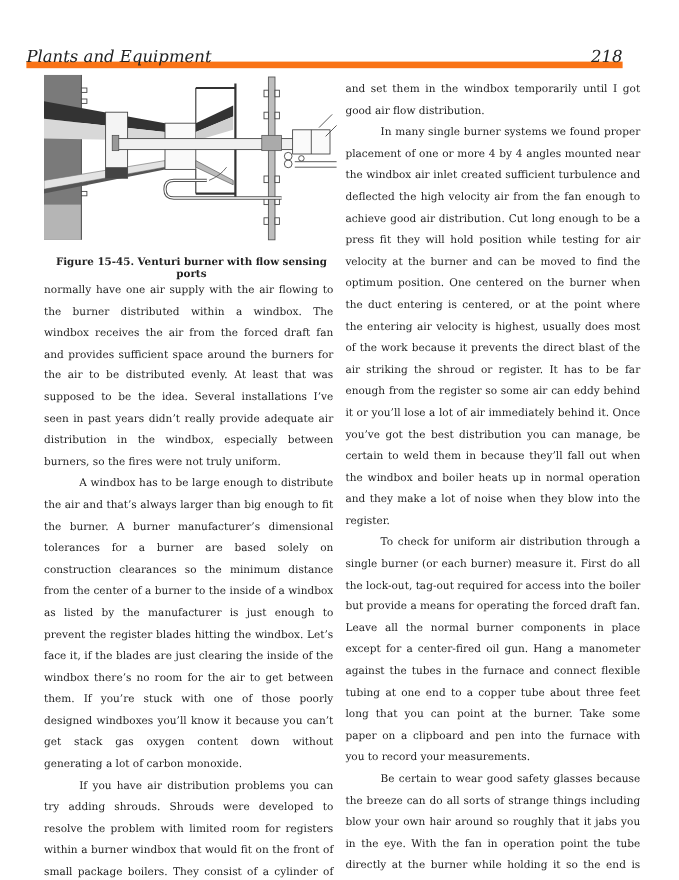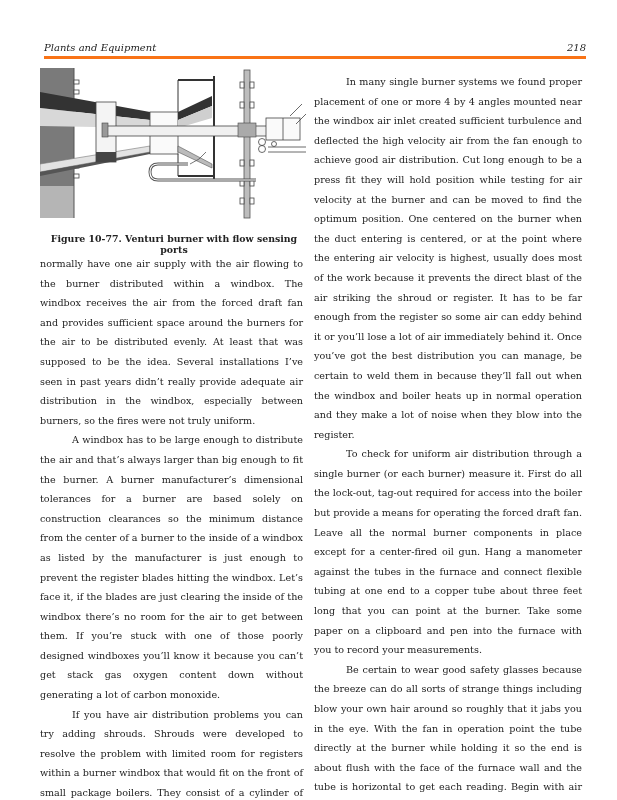--- a/index.html
+++ b/index.html
@@ -1,19 +1,19 @@
 <!DOCTYPE html>
 <html><head>
 <meta charset="utf-8">
 <style>
   html, body { margin: 0; padding: 0; background: #ffffff; }
   body { width: 617px; height: 800px; position: relative; overflow: hidden;
          font-family: "DejaVu Serif", "Liberation Serif", serif; color: #222; }
-  .running-head { position: absolute; left: 44px; top: 38px; width: 542px; height: 18px;
-         border-bottom: 3px solid #f97316; font-style: italic; font-size: 10px; }
+  .running-head { position: absolute; left: 24px; top: 38px; width: 542px; height: 18px;
+         border-bottom: 6px solid #f97316; font-style: italic; font-size: 15px; }
   .running-head .left { position: absolute; left: 0; top: 4px; }
   .running-head .right { position: absolute; right: 0; top: 4px; }
   .col { position: absolute; font-size: 9.6px; line-height: 19.6px; text-align: justify; }
   .col p { margin: 0; }
   .col p.indent { text-indent: 32px; }
   .left-col { left: 40px; top: 254px; width: 263px; }
   .right-col { left: 314px; top: 72px; width: 268px; }
   .figure { position: absolute; left: 40px; top: 68px; width: 268px; height: 160px; }
   .caption { position: absolute; left: 40px; top: 233px; width: 268px; text-align: center;
          font-weight: bold; font-size: 9.4px; }
@@ -89,27 +89,28 @@
     <circle cx="234" cy="76" r="2.5" fill="none" stroke="#444" stroke-width="0.8"></circle>
     <line x1="228" y1="79" x2="266" y2="79" stroke="#444" stroke-width="0.8"></line>
     <line x1="228" y1="84" x2="266" y2="84" stroke="#444" stroke-width="0.8"></line>
 
     <path d="M 148 96 L 118 96 Q 110 96 110 104 Q 110 112 118 112 L 216 112" fill="none" stroke="#555" stroke-width="3"></path>
     <path d="M 148 96 L 118 96 Q 110 96 110 104 Q 110 112 118 112 L 216 112" fill="none" stroke="#fff" stroke-width="1.2"></path>
     <path d="M 150 96 Q 160 92 166 84" fill="none" stroke="#555" stroke-width="0.8"></path>
   </svg>
 </div>
 
-<div class="caption">Figure 10-77. Venturi burner with flow sensing ports</div>
+<div class="caption">Figure 15-45. Venturi burner with flow sensing ports</div>
 
 <div class="col left-col">
   <p>normally have one air supply with the air flowing to the burner distributed within a windbox. The windbox receives the air from the forced draft fan and provides sufficient space around the burners for the air to be distributed evenly. At least that was supposed to be the idea. Several installations I’ve seen in past years didn’t really provide adequate air distribution in the windbox, especially between burners, so the fires were not truly uniform.</p>
   <p class="indent">A windbox has to be large enough to distribute the air and that’s always larger than big enough to fit the burner. A burner manufacturer’s dimensional tolerances for a burner are based solely on construction clearances so the minimum distance from the center of a burner to the inside of a windbox as listed by the manufacturer is just enough to prevent the register blades hitting the windbox. Let’s face it, if the blades are just clearing the inside of the windbox there’s no room for the air to get between them. If you’re stuck with one of those poorly designed windboxes you’ll know it because you can’t get stack gas oxygen content down without generating a lot of carbon monoxide.</p>
   <p class="indent">If you have air distribution problems you can try adding shrouds. Shrouds were developed to resolve the problem with limited room for registers within a burner windbox that would fit on the front of small package boilers. They consist of a cylinder of perforated plate, around 50% open area, larger than the open register (of course) but weighted for each application to achieve the most uniform distribution. The shroud is usually a couple of inches wider than the burner register.</p>
 
 </div>
 
 <div class="col right-col">
+  <p>and set them in the windbox temporarily until I got good air flow distribution.</p>
   <p class="indent">In many single burner systems we found proper placement of one or more 4 by 4 angles mounted near the windbox air inlet created sufficient turbulence and deflected the high velocity air from the fan enough to achieve good air distribution. Cut long enough to be a press fit they will hold position while testing for air velocity at the burner and can be moved to find the optimum position. One centered on the burner when the duct entering is centered, or at the point where the entering air velocity is highest, usually does most of the work because it prevents the direct blast of the air striking the shroud or register. It has to be far enough from the register so some air can eddy behind it or you’ll lose a lot of air immediately behind it. Once you’ve got the best distribution you can manage, be certain to weld them in because they’ll fall out when the windbox and boiler heats up in normal operation and they make a lot of noise when they blow into the register.</p>
   <p class="indent">To check for uniform air distribution through a single burner (or each burner) measure it. First do all the lock-out, tag-out required for access into the boiler but provide a means for operating the forced draft fan. Leave all the normal burner components in place except for a center-fired oil gun. Hang a manometer against the tubes in the furnace and connect flexible tubing at one end to a copper tube about three feet long that you can point at the burner. Take some paper on a clipboard and pen into the furnace with you to record your measurements.</p>
   <p class="indent">Be certain to wear good safety glasses because the breeze can do all sorts of strange things including blow your own hair around so roughly that it jabs you in the eye. With the fan in operation point the tube directly at the burner while holding it so the end is about flush with the face of the furnace wall and the tube is horizontal to get each reading. Begin with air flow consistent with low fire and record the total pressure read on the manometer at each point on the burner. I like to use clock positions (1 through 12) as a basis because everyone understands where the measurement was taken and the twelve readings provide reasonable resolution of the velocities around the burner.</p>
 
 </div>
 
 </body></html>

